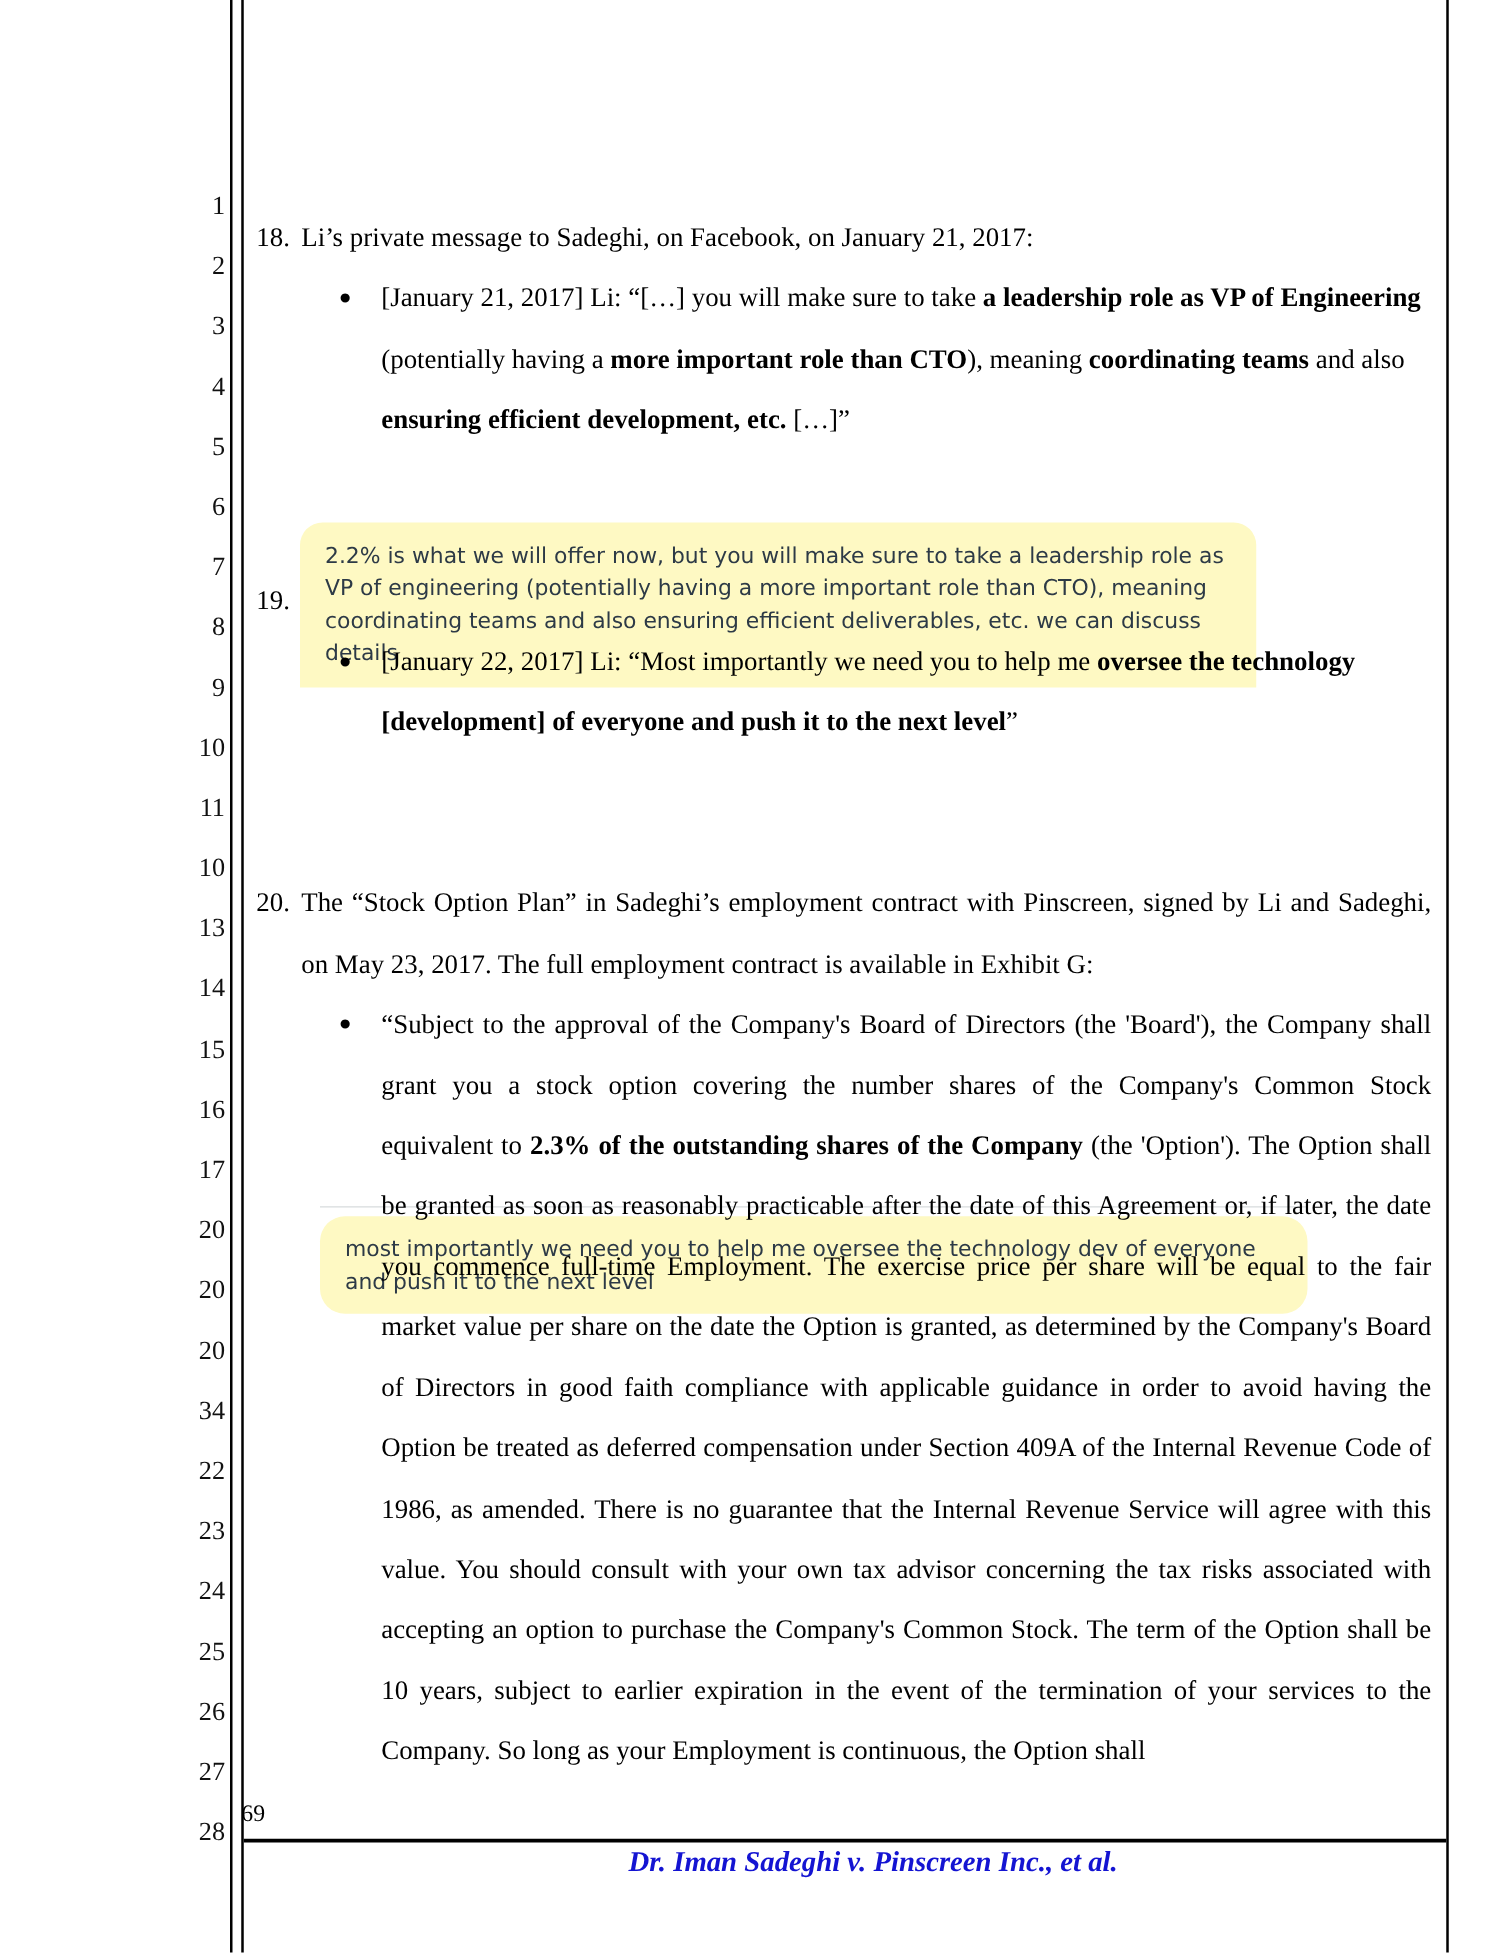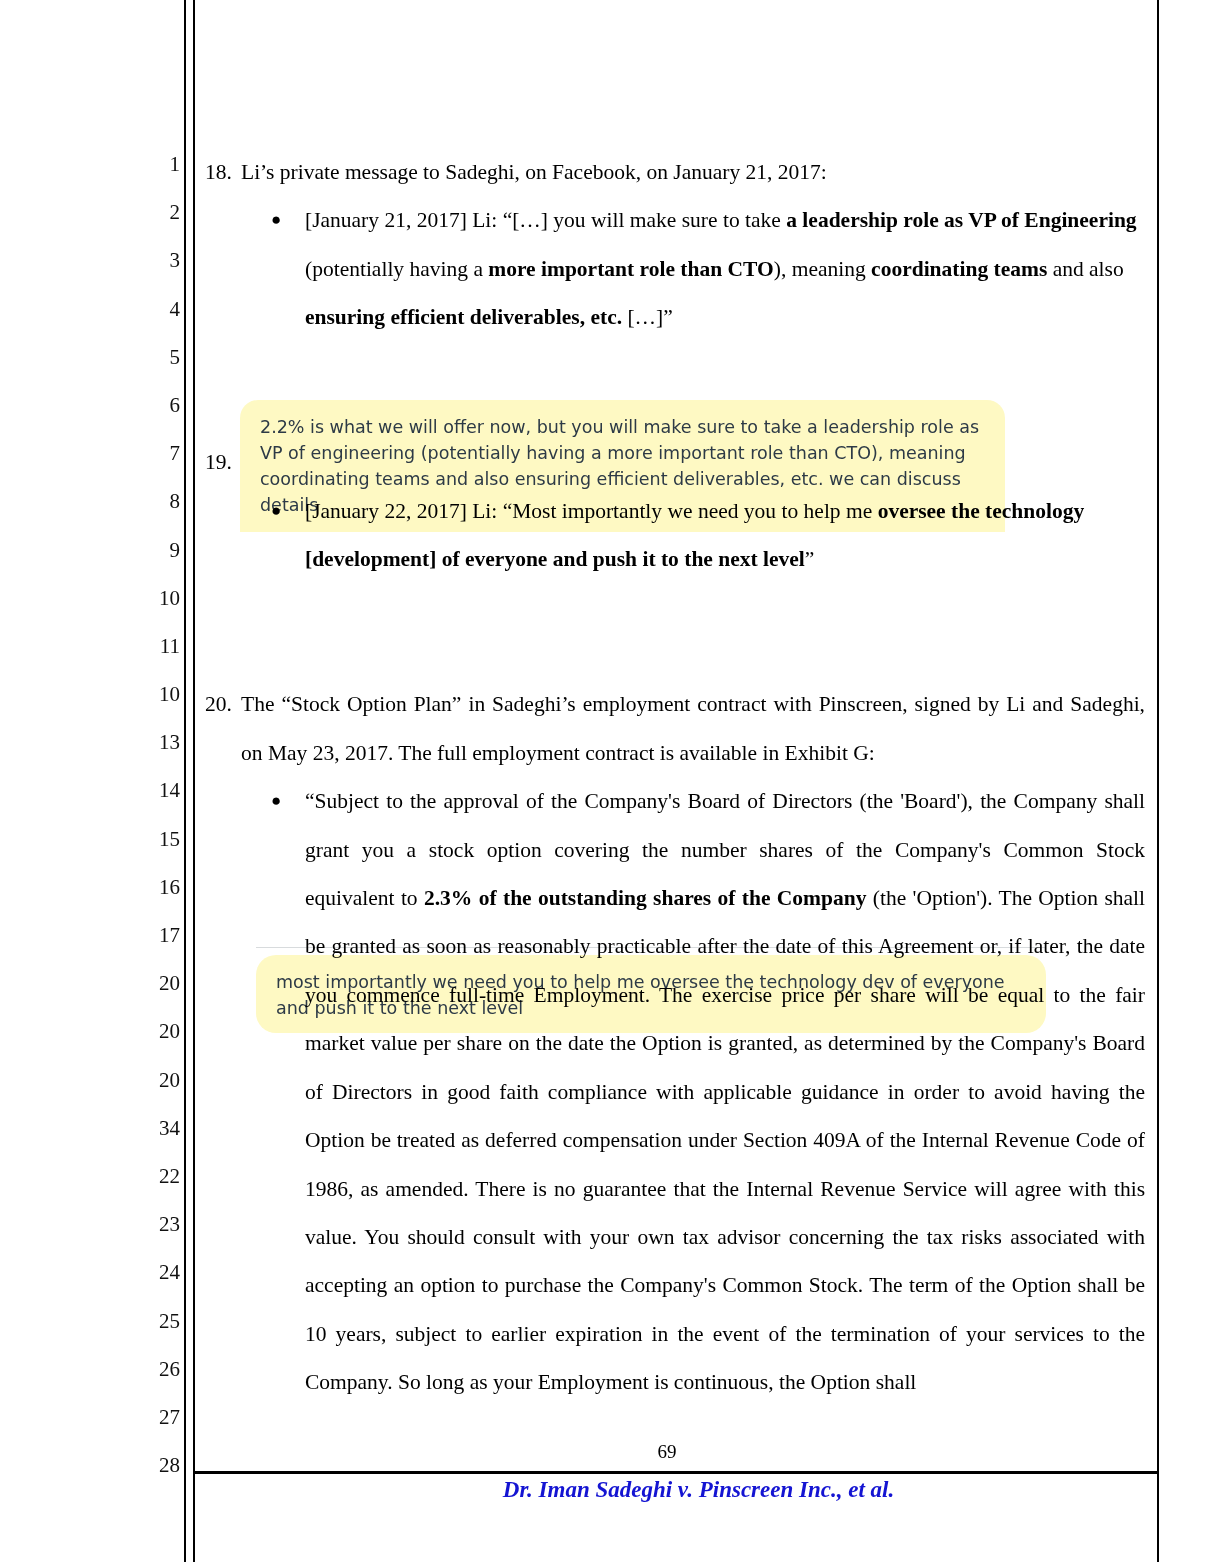--- a/index.html
+++ b/index.html
@@ -46,21 +46,21 @@
     color: #111;
   }
   #line-numbers div {
     height: 48.2px;
   }
 
   
   #content {
     position: absolute;
     left: 205px;
-    top: 148px;
+    top: 166px;
     width: 940px;
     font-size: 21.5px;
     line-height: 48.4px;
   }
 
   .para {
     display: block;
     margin: 0;
     text-indent: 0;
     padding-left: 36px;
@@ -127,21 +127,20 @@
   #fb-shot-2 .fb-bubble {
     border-radius: 20px;
   }
 
   
   #page-number {
     position: absolute;
     left: 193px;
     top: 1440px;
     width: 948px;
-    text-align: center;
     font-size: 19px;
     line-height: 24px;
   }
   #footer-rule {
     position: absolute;
     left: 195px;
     top: 1471px;
     width: 962px;
     height: 0;
     border-top: 3px solid #000;
@@ -205,21 +204,21 @@
     <div>26</div>
     <div>27</div>
     <div>28</div>
   </div>
 
   <div id="content">
 
     <div class="para"><span class="num">18.</span><span>Li’s private message to Sadeghi, on Facebook, on January 21, 2017:</span></div>
 
     <div class="bullet-block noj">
-      <span class="bullet-dot">●</span><span>[January 21, 2017] Li: “[…] you will make sure to take </span><b>a leadership role as VP of Engineering</b><span> (potentially having a </span><b>more important role than CTO</b><span>), meaning </span><b>coordinating teams</b><span> and also </span><b>ensuring efficient deliverables, etc. </b><span>[…]”</span>
+      <span class="bullet-dot">●</span><span>[January 21, 2017] Li: “[…] you will make sure to take </span><b>a leadership role as VP of Engineering</b><span> (potentially having a </span><b>more important role than CTO</b><span>), meaning </span><b>coordinating teams</b><span> and also </span><b>ensuring efficient development, etc. </b><span>[…]”</span>
 
       <div class="fb-shot" id="fb-shot-1">
         <div class="fb-bubble">2.2% is what we will offer now, but you will make sure to take a leadership role as VP of engineering (potentially having a more important role than CTO), meaning coordinating teams and also ensuring efficient deliverables, etc. we can discuss details</div>
       </div>
     </div>
 
     <div class="para" style="margin-top:96.8px"><span class="num">19.</span><span>Li’s private message to Sadeghi, on Facebook, on January 22, 2017</span></div>
 
     <div class="bullet-block noj">
       <span class="bullet-dot">●</span><span>[January 22, 2017] Li: “Most importantly we need you to help me </span><b>oversee the technology [development] of everyone and push it to the next level</b><span>”</span>

